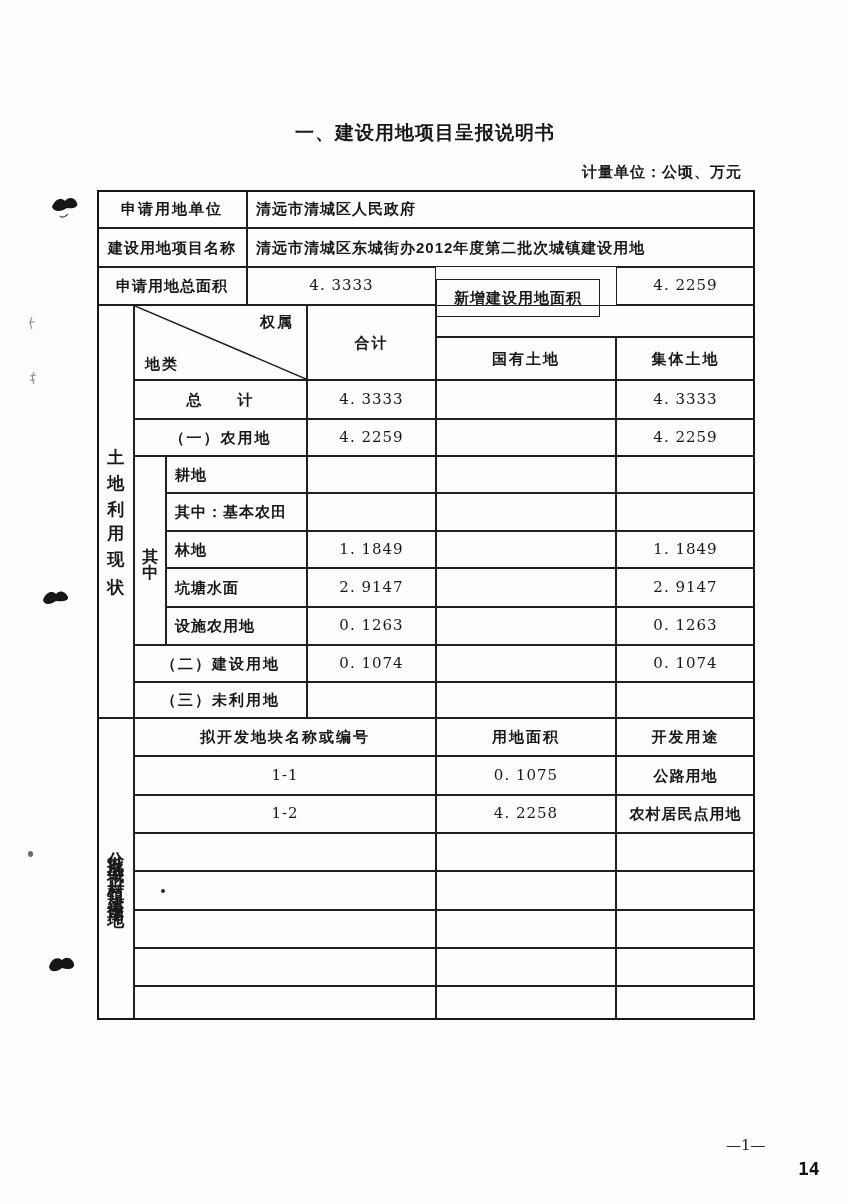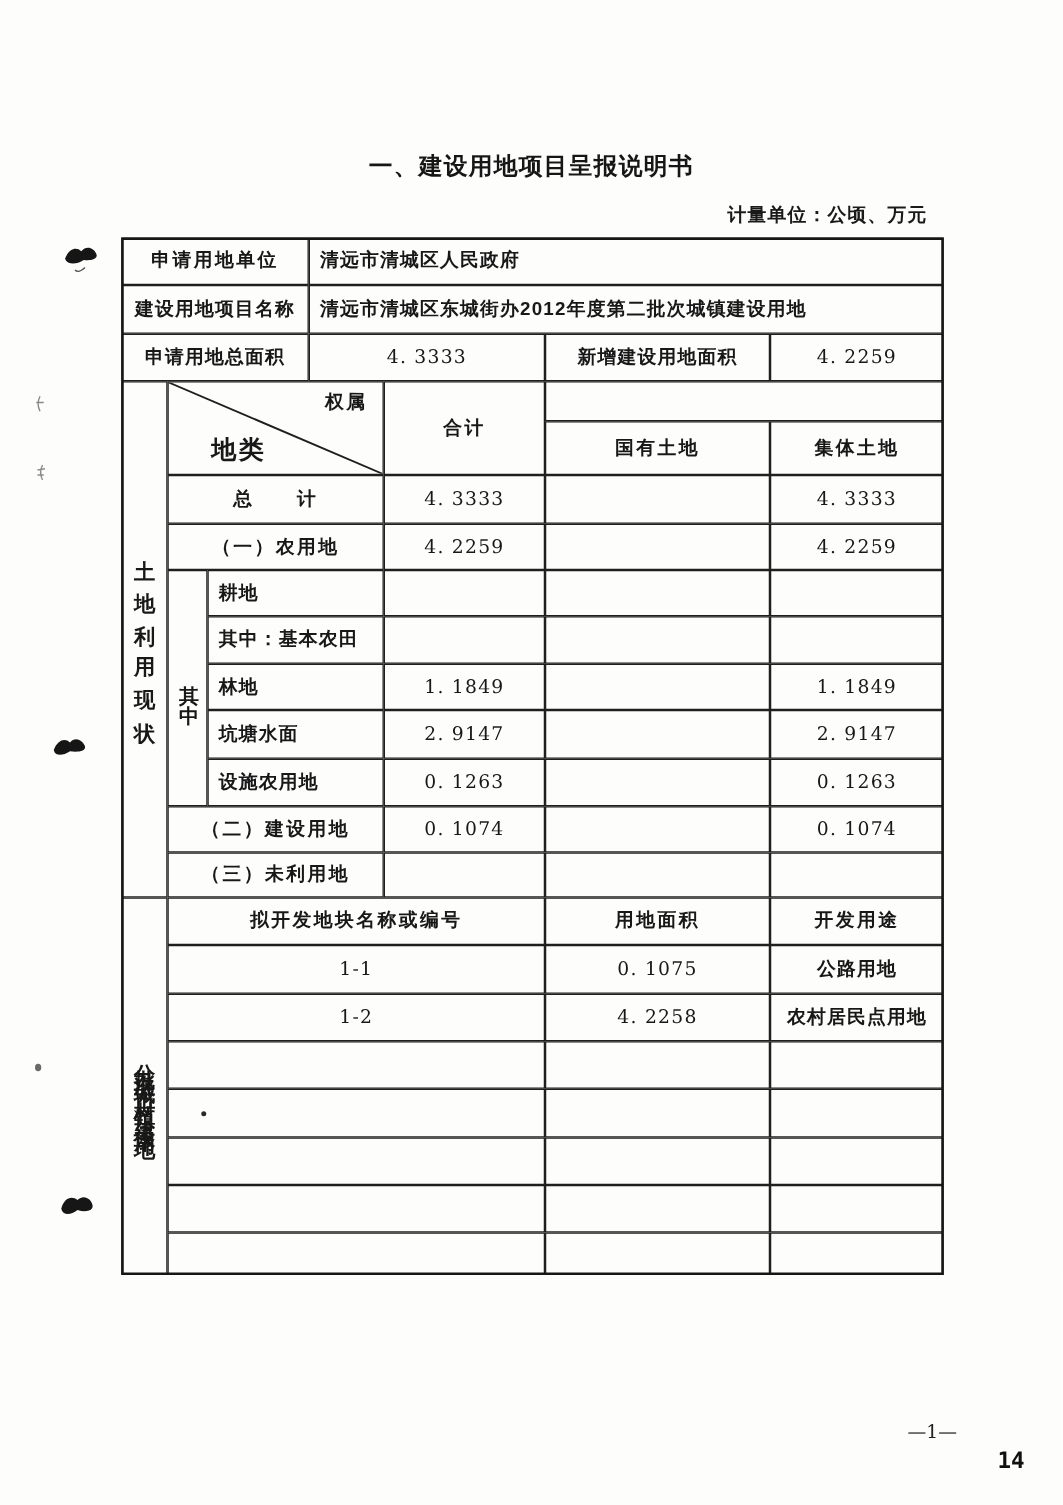--- a/index.html
+++ b/index.html
@@ -32,21 +32,21 @@
   .v{
     writing-mode:vertical-rl;text-orientation:mixed;
     font-weight:bold;font-size:17px;
   }
   .v-land{letter-spacing:26px;}
   .v-parcel{letter-spacing:5px;}
   .v-group{font-size:16px;letter-spacing:16px;}
   .diag{padding:0;text-align:right;}
   .diag svg{position:absolute;left:0;top:0;}
   .diag .corner-top{position:absolute;top:7px;right:12px;font-size:15px;font-weight:bold;letter-spacing:2px;}
-  .diag .corner-bottom{position:absolute;bottom:7px;left:10px;font-size:20px;font-weight:bold;letter-spacing:2px;margin-left:24px;}
+  .diag .corner-bottom{position:absolute;bottom:7px;left:10px;font-size:15px;font-weight:bold;letter-spacing:2px;}
   .footer-page{
     position:absolute;left:726px;top:1136px;
     font-family:"DejaVu Serif",serif;font-size:15px;color:#222;
   }
   .sheet-number{
     position:absolute;left:798px;top:1158px;
     font-family:"DejaVu Sans Mono",monospace;font-size:18px;font-weight:bold;color:#111;
   }
   .artifact{position:absolute;z-index:5;pointer-events:none;}
   .dot{background:#2a2a2a;border-radius:50%;}
@@ -62,21 +62,21 @@
   <div class="tbl">
 
     <div class="c lbl" style="left:0;top:0;width:150px;height:38px">申请用地单位</div>
     <div class="c lbl" style="left:0;top:38px;width:150px;height:39px;letter-spacing:1px">建设用地项目名称</div>
 
     <div class="c lbl lft" style="left:150px;top:0;width:508px;height:38px;letter-spacing:1px">清远市清城区人民政府</div>
     <div class="c lbl lft" style="left:150px;top:38px;width:508px;height:39px;letter-spacing:1px">清远市清城区东城街办2012年度第二批次城镇建设用地</div>
 
     <div class="c lbl" style="left:0;top:77px;width:150px;height:38px;letter-spacing:1px">申请用地总面积</div>
     <div class="c num" style="left:150px;top:77px;width:189px;height:38px">4. 3333</div>
-    <div class="c lbl" style="left:339px;top:77px;width:180px;height:38px;letter-spacing:1px">新增建设用地面积</div>
+    <div class="c lbl" style="left:339px;top:89px;width:164px;height:38px;letter-spacing:1px">新增建设用地面积</div>
     <div class="c num" style="left:519px;top:77px;width:139px;height:38px">4. 2259</div>
 
     <div class="c" style="left:0;top:115px;width:37px;height:413px">
       <span class="v v-land">土地利用现状</span>
     </div>
 
     <div class="c diag" style="left:37px;top:115px;width:173px;height:75px">
       <svg width="171" height="73" viewBox="0 0 171 73">
         <line x1="0" y1="0" x2="171" y2="73" stroke="#1f1f1f" stroke-width="1.5"></line>
       </svg>

